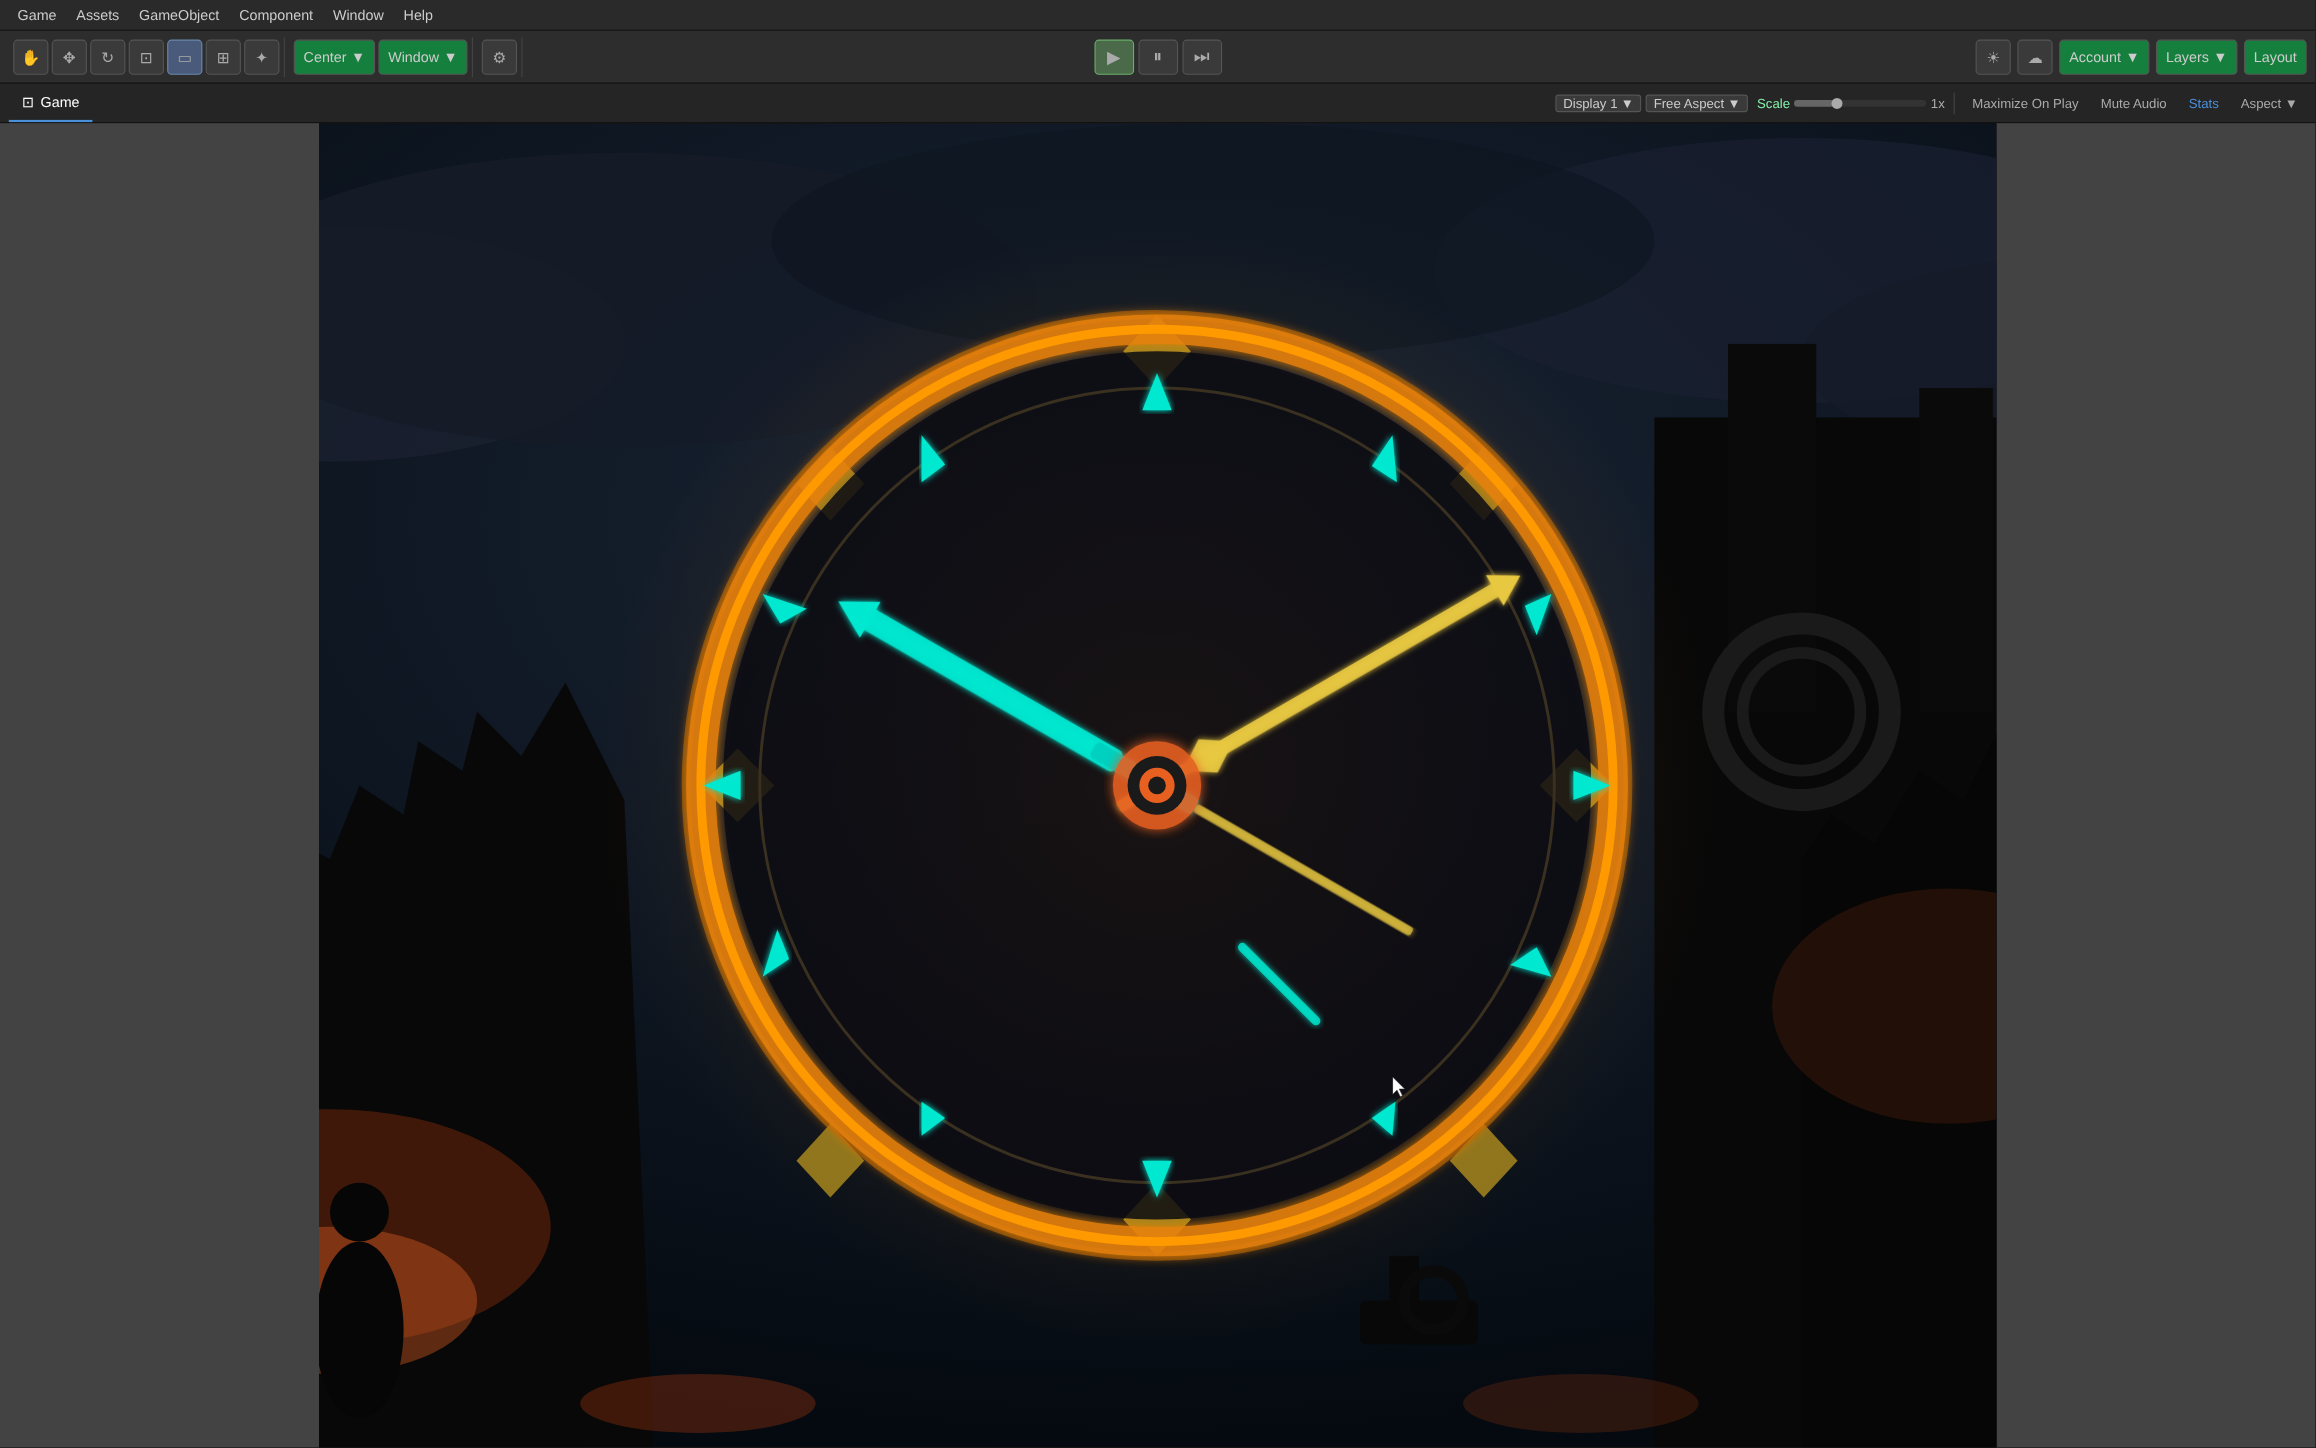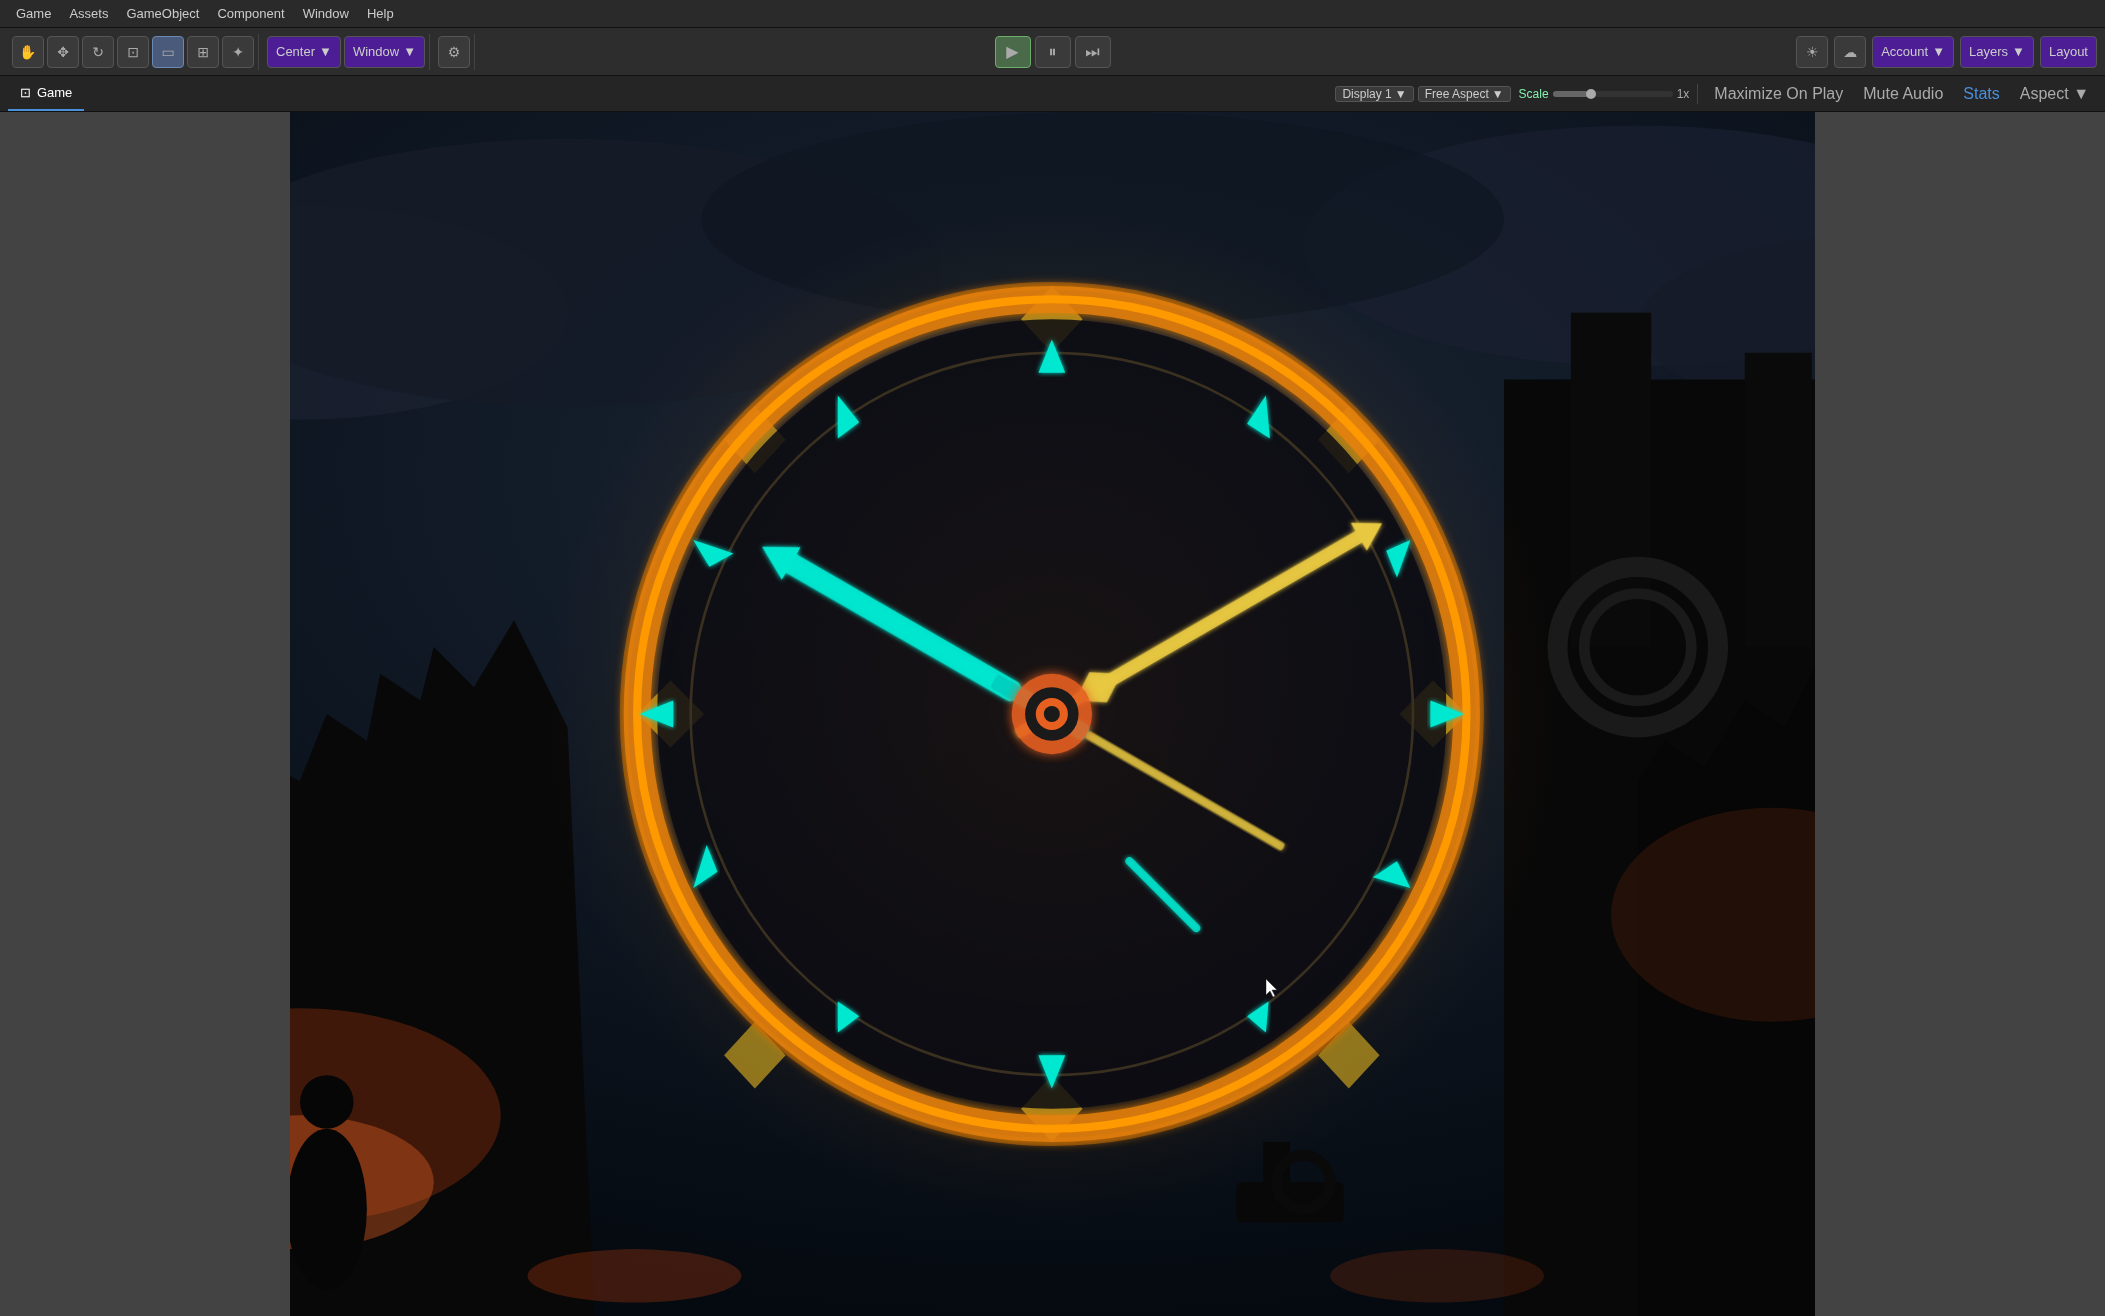--- a/index.html
+++ b/index.html
@@ -92,21 +92,21 @@
     
     .toolbar-right {
       margin-left: auto;
       display: flex;
       align-items: center;
       gap: 6px;
     }
     .toolbar-dropdown {
       display: flex;
       align-items: center;
-      background: #4c1d95;
+      background: #15803d;
       border: 1px solid #555;
       border-radius: 4px;
       padding: 4px 8px;
       cursor: pointer;
       color: #ccc;
       font-size: 13px;
       height: 32px;
       gap: 4px;
     }
 
@@ -146,21 +146,21 @@
     .game-view-controls {
       display: flex;
       align-items: center;
       gap: 4px;
     }
     .gvc-btn {
       padding: 2px 8px;
       background: transparent;
       border: none;
       color: #aaa;
-      font-size: 16px;
+      font-size: 12px;
       cursor: pointer;
       border-radius: 3px;
     }
     .gvc-dropdown {
       display: flex;
       align-items: center;
       background: #3a3a3a;
       border: 1px solid #555;
       border-radius: 3px;
       padding: 2px 6px;

